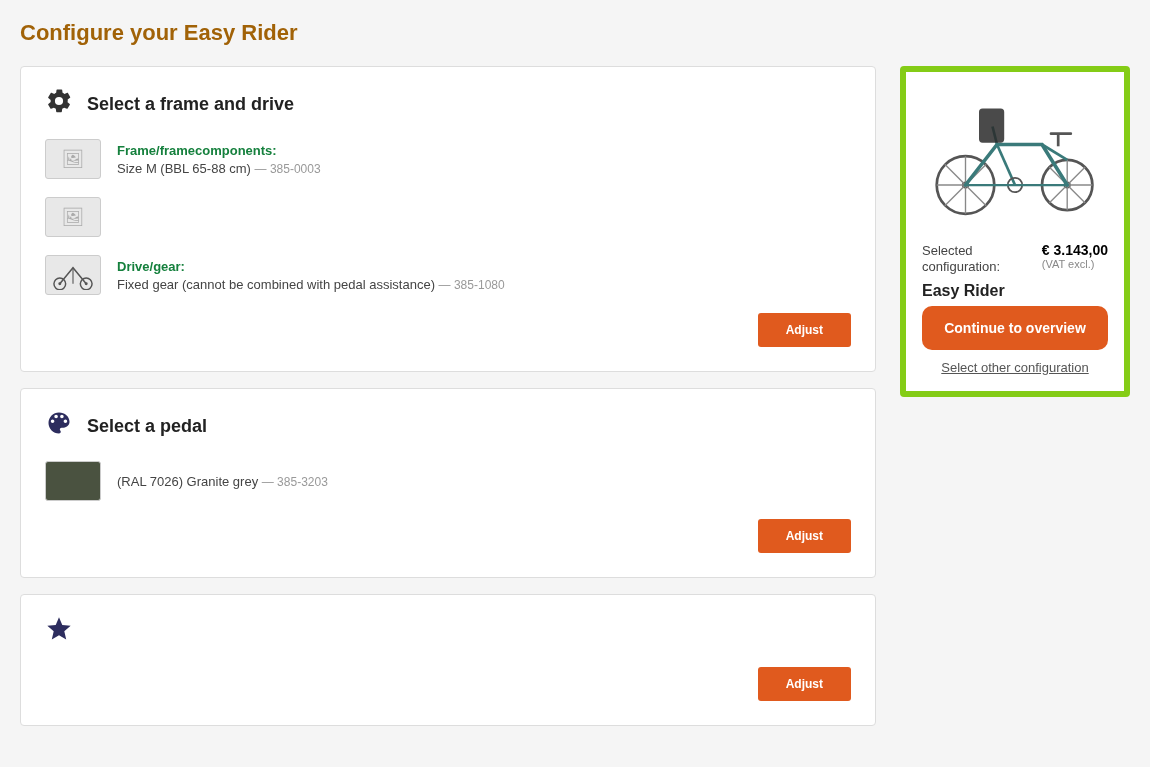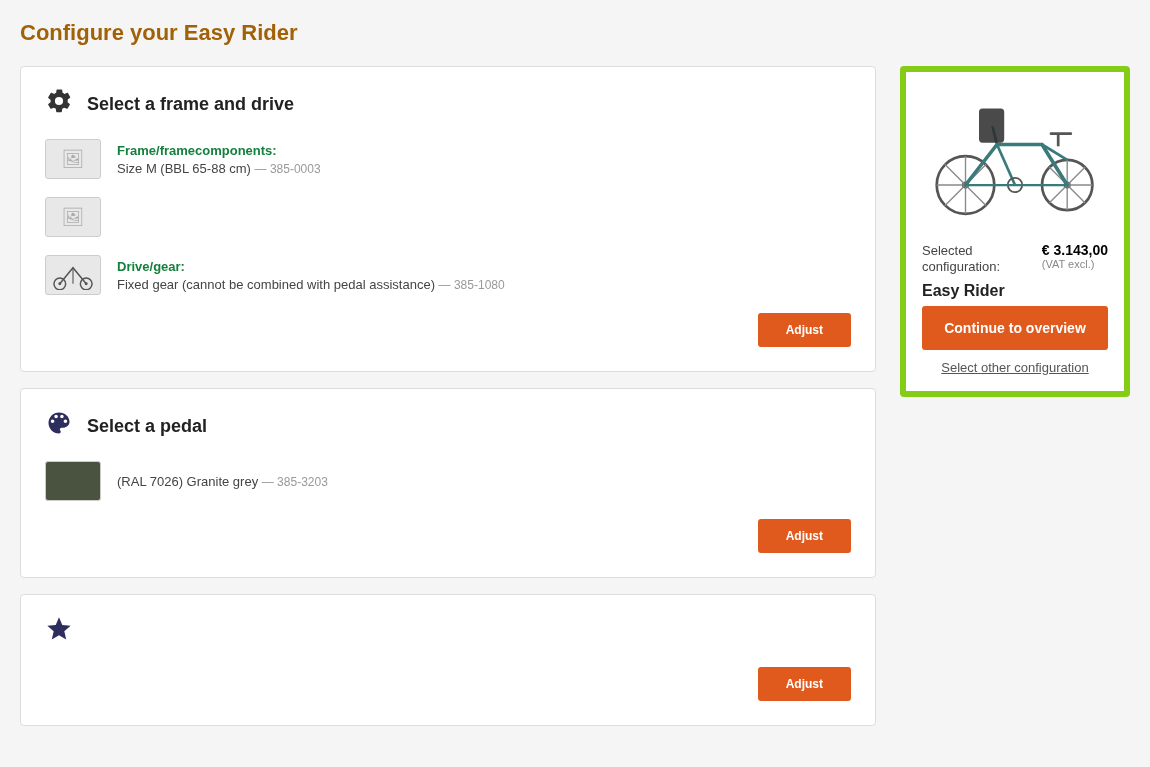--- a/index.html
+++ b/index.html
@@ -155,21 +155,21 @@
       font-weight: bold;
       color: #222;
       margin: 8px 0 6px 0;
     }
     .continue-btn {
       display: block;
       width: 100%;
       background: #e05a1e;
       color: #fff;
       border: none;
-      border-radius: 3px;
+      border-radius: 10px;
       padding: 14px 10px;
       font-size: 14px;
       font-weight: bold;
       cursor: pointer;
       text-align: center;
       margin-bottom: 10px;
     }
     .select-other {
       display: block;
       text-align: center;

